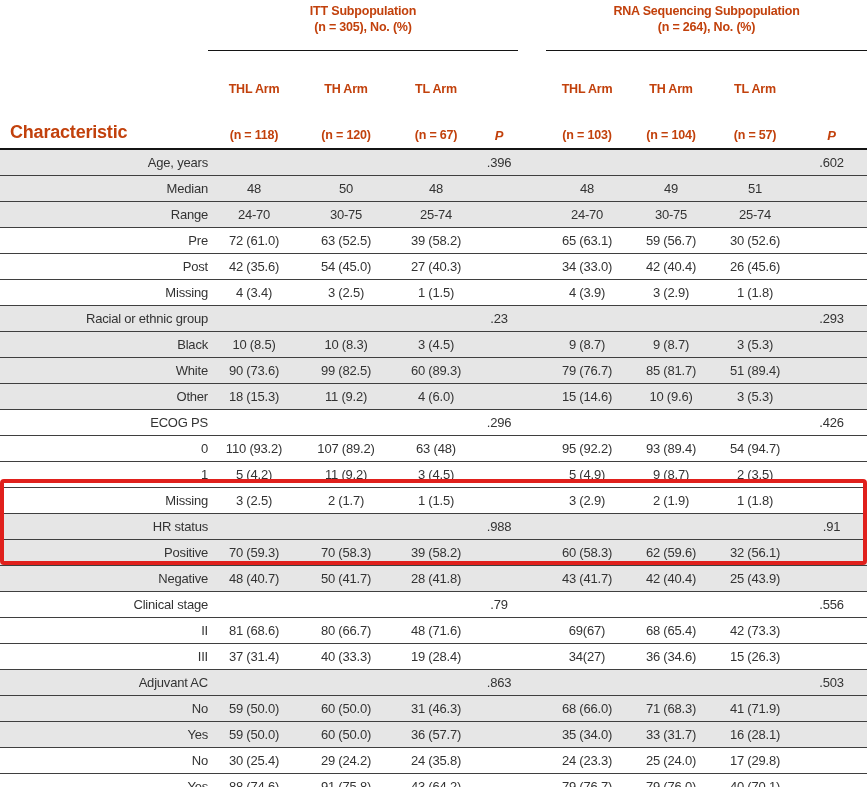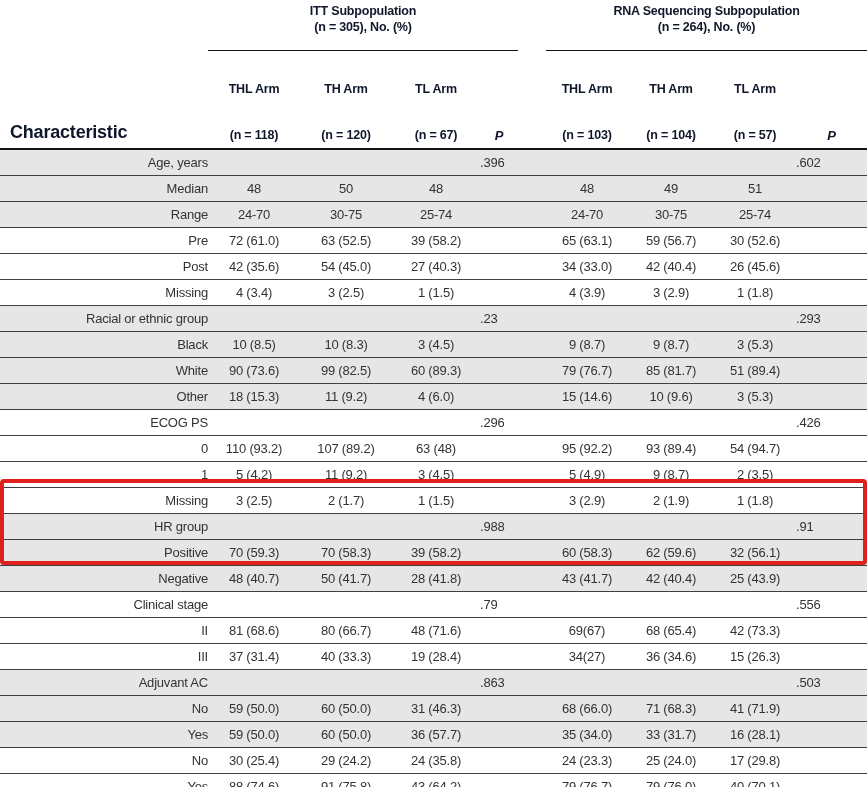--- a/index.html
+++ b/index.html
@@ -24,41 +24,41 @@
   col.c-thl1 { width: 92px; }
   col.c-th1  { width: 92px; }
   col.c-tl1  { width: 88px; }
   col.c-p1   { width: 38px; }
   col.c-gap  { width: 28px; }
   col.c-thl2 { width: 82px; }
   col.c-th2  { width: 86px; }
   col.c-tl2  { width: 82px; }
   col.c-p2   { width: 71px; }
 
-  thead th { font-weight: bold; color: #0f172a; padding: 0; }
+  thead th { font-weight: bold; color: #c2410c; padding: 0; }
   tr.group-row { height: 50px; }
   tr.col-row { height: 42px; }
 
   th.group-head { border-bottom: 1.5px solid #141414; vertical-align: top; padding-top: 3px; }
   th.group-head .gline { display: block; text-align: center; font-size: 12.5px; line-height: 16px; }
   th.blank-head, th.gap-head { border-bottom: none; }
 
   tr.col-row th { border-bottom: 2.5px solid #141414; vertical-align: bottom; padding-bottom: 5px; }
   th.char-head { text-align: left; padding-left: 10px; font-size: 18px; }
   th.col-head .cline { display: block; text-align: center; font-size: 12.5px; line-height: 15px; margin-top: 31px; }
   th.p-head { text-align: center; font-style: italic; font-size: 13px; }
 
   tbody td { padding: 0; height: 25px; vertical-align: middle; }
   tbody tr { border-top: 1px solid #3f3f3f; }
   tbody tr:first-child { border-top: none; }
   tbody tr.shaded { background: var(--shaded, #e6e6e6); }
   td.label { text-align: right; padding-left: 12px; white-space: nowrap; }
   td.label.indent { padding-left: 37px; }
   td.num { text-align: center; white-space: nowrap; }
-  td.pval { text-align: left; white-space: nowrap; }
+  td.pval { text-align: center; white-space: nowrap; }
 
   .highlight-box {
     position: absolute;
     left: 0;
     width: 859px;
     border: 4px solid var(--hl, #e0201c);
     border-radius: 4px;
     pointer-events: none;
     background: transparent;
   }
@@ -287,21 +287,21 @@
           <td class="num">2 (1.7)</td>
           <td class="num">1 (1.5)</td>
           <td class="pval"></td>
           <td class="gapcell"></td>
           <td class="num">3 (2.9)</td>
           <td class="num">2 (1.9)</td>
           <td class="num">1 (1.8)</td>
           <td class="pval"></td>
         </tr>
         <tr class="shaded">
-          <td class="label">HR group</td>
+          <td class="label">HR status</td>
           <td class="num"></td>
           <td class="num"></td>
           <td class="num"></td>
           <td class="pval">.988</td>
           <td class="gapcell"></td>
           <td class="num"></td>
           <td class="num"></td>
           <td class="num"></td>
           <td class="pval">.91</td>
         </tr>

